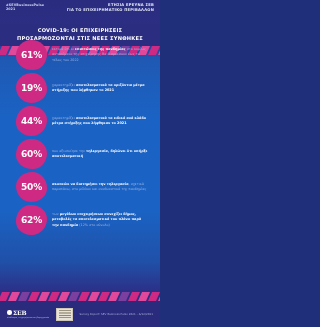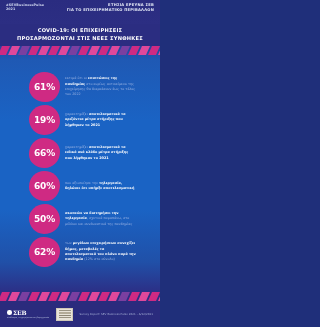--- a/index.html
+++ b/index.html
@@ -76,22 +76,22 @@
   .chevrons.bottom { top:292px; }
   .chev {
     width:8px; height:9px;
     transform:skewX(-24deg);
     flex:0 0 auto;
     margin-right:2px;
   }
 
   
   .stats {
-    position:absolute; top:72px; left:0; right:0;
-    padding:0 21px;
+    position:absolute; top:40px; left:0; right:0;
+    padding:0 8px;
   }
   .stat-row {
     position:relative;
     display:flex; align-items:center;
     min-height:30px;
     margin-bottom:3px;
   }
   .bubble {
     position:relative;
     flex:0 0 auto;
@@ -218,21 +218,21 @@
       <div class="stat-row">
         <div class="bubble">
           <div class="blob b2"></div>
           <span class="pct">19%</span>
         </div>
         <div class="stat-text">χαρακτηρίζει <b>αποτελεσματικά τα οριζόντια μέτρα στήριξης που λήφθηκαν το 2021</b></div>
       </div>
       <div class="stat-row">
         <div class="bubble">
           <div class="blob b3"></div>
-          <span class="pct">66%</span>
+          <span class="pct">44%</span>
         </div>
         <div class="stat-text">χαρακτηρίζει <b>αποτελεσματικά τα ειδικά ανά κλάδο μέτρα στήριξης που λήφθηκαν το 2021</b></div>
       </div>
       <div class="stat-row">
         <div class="bubble">
           <div class="blob "></div>
           <span class="pct">60%</span>
         </div>
         <div class="stat-text">που αξιοποίησε την <b>τηλεργασία, δηλώνει ότι υπήρξε αποτελεσματική</b></div>
       </div>

